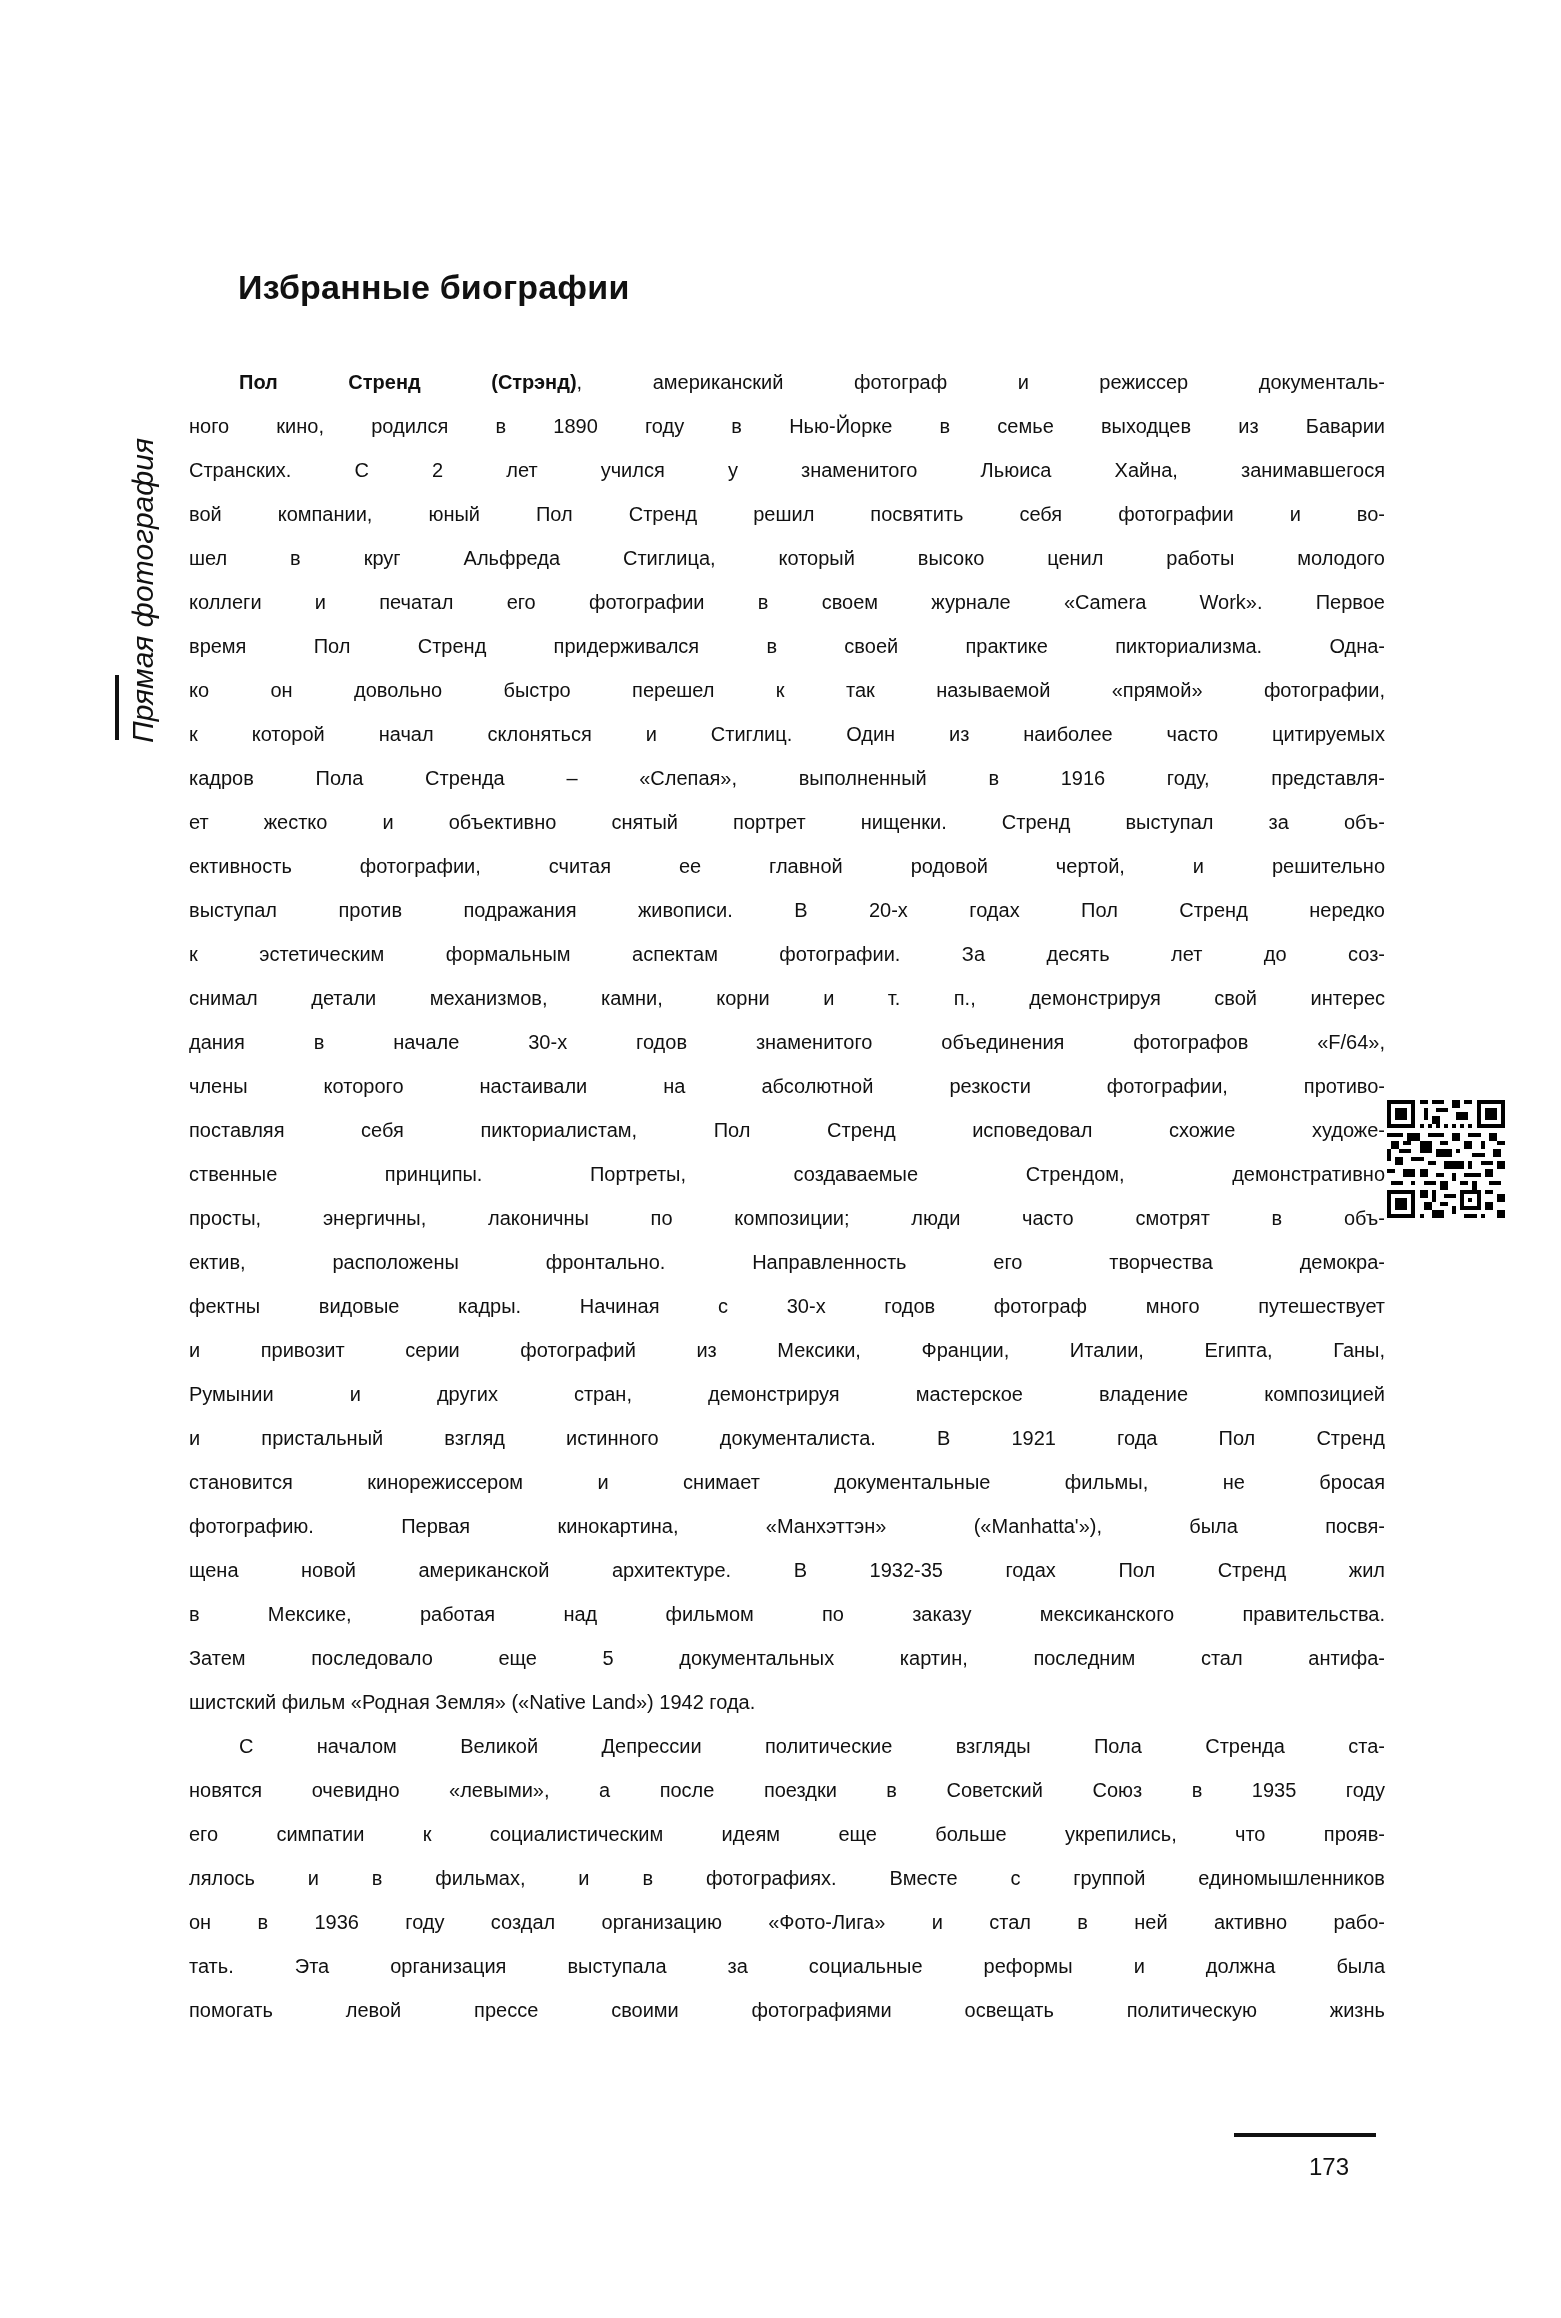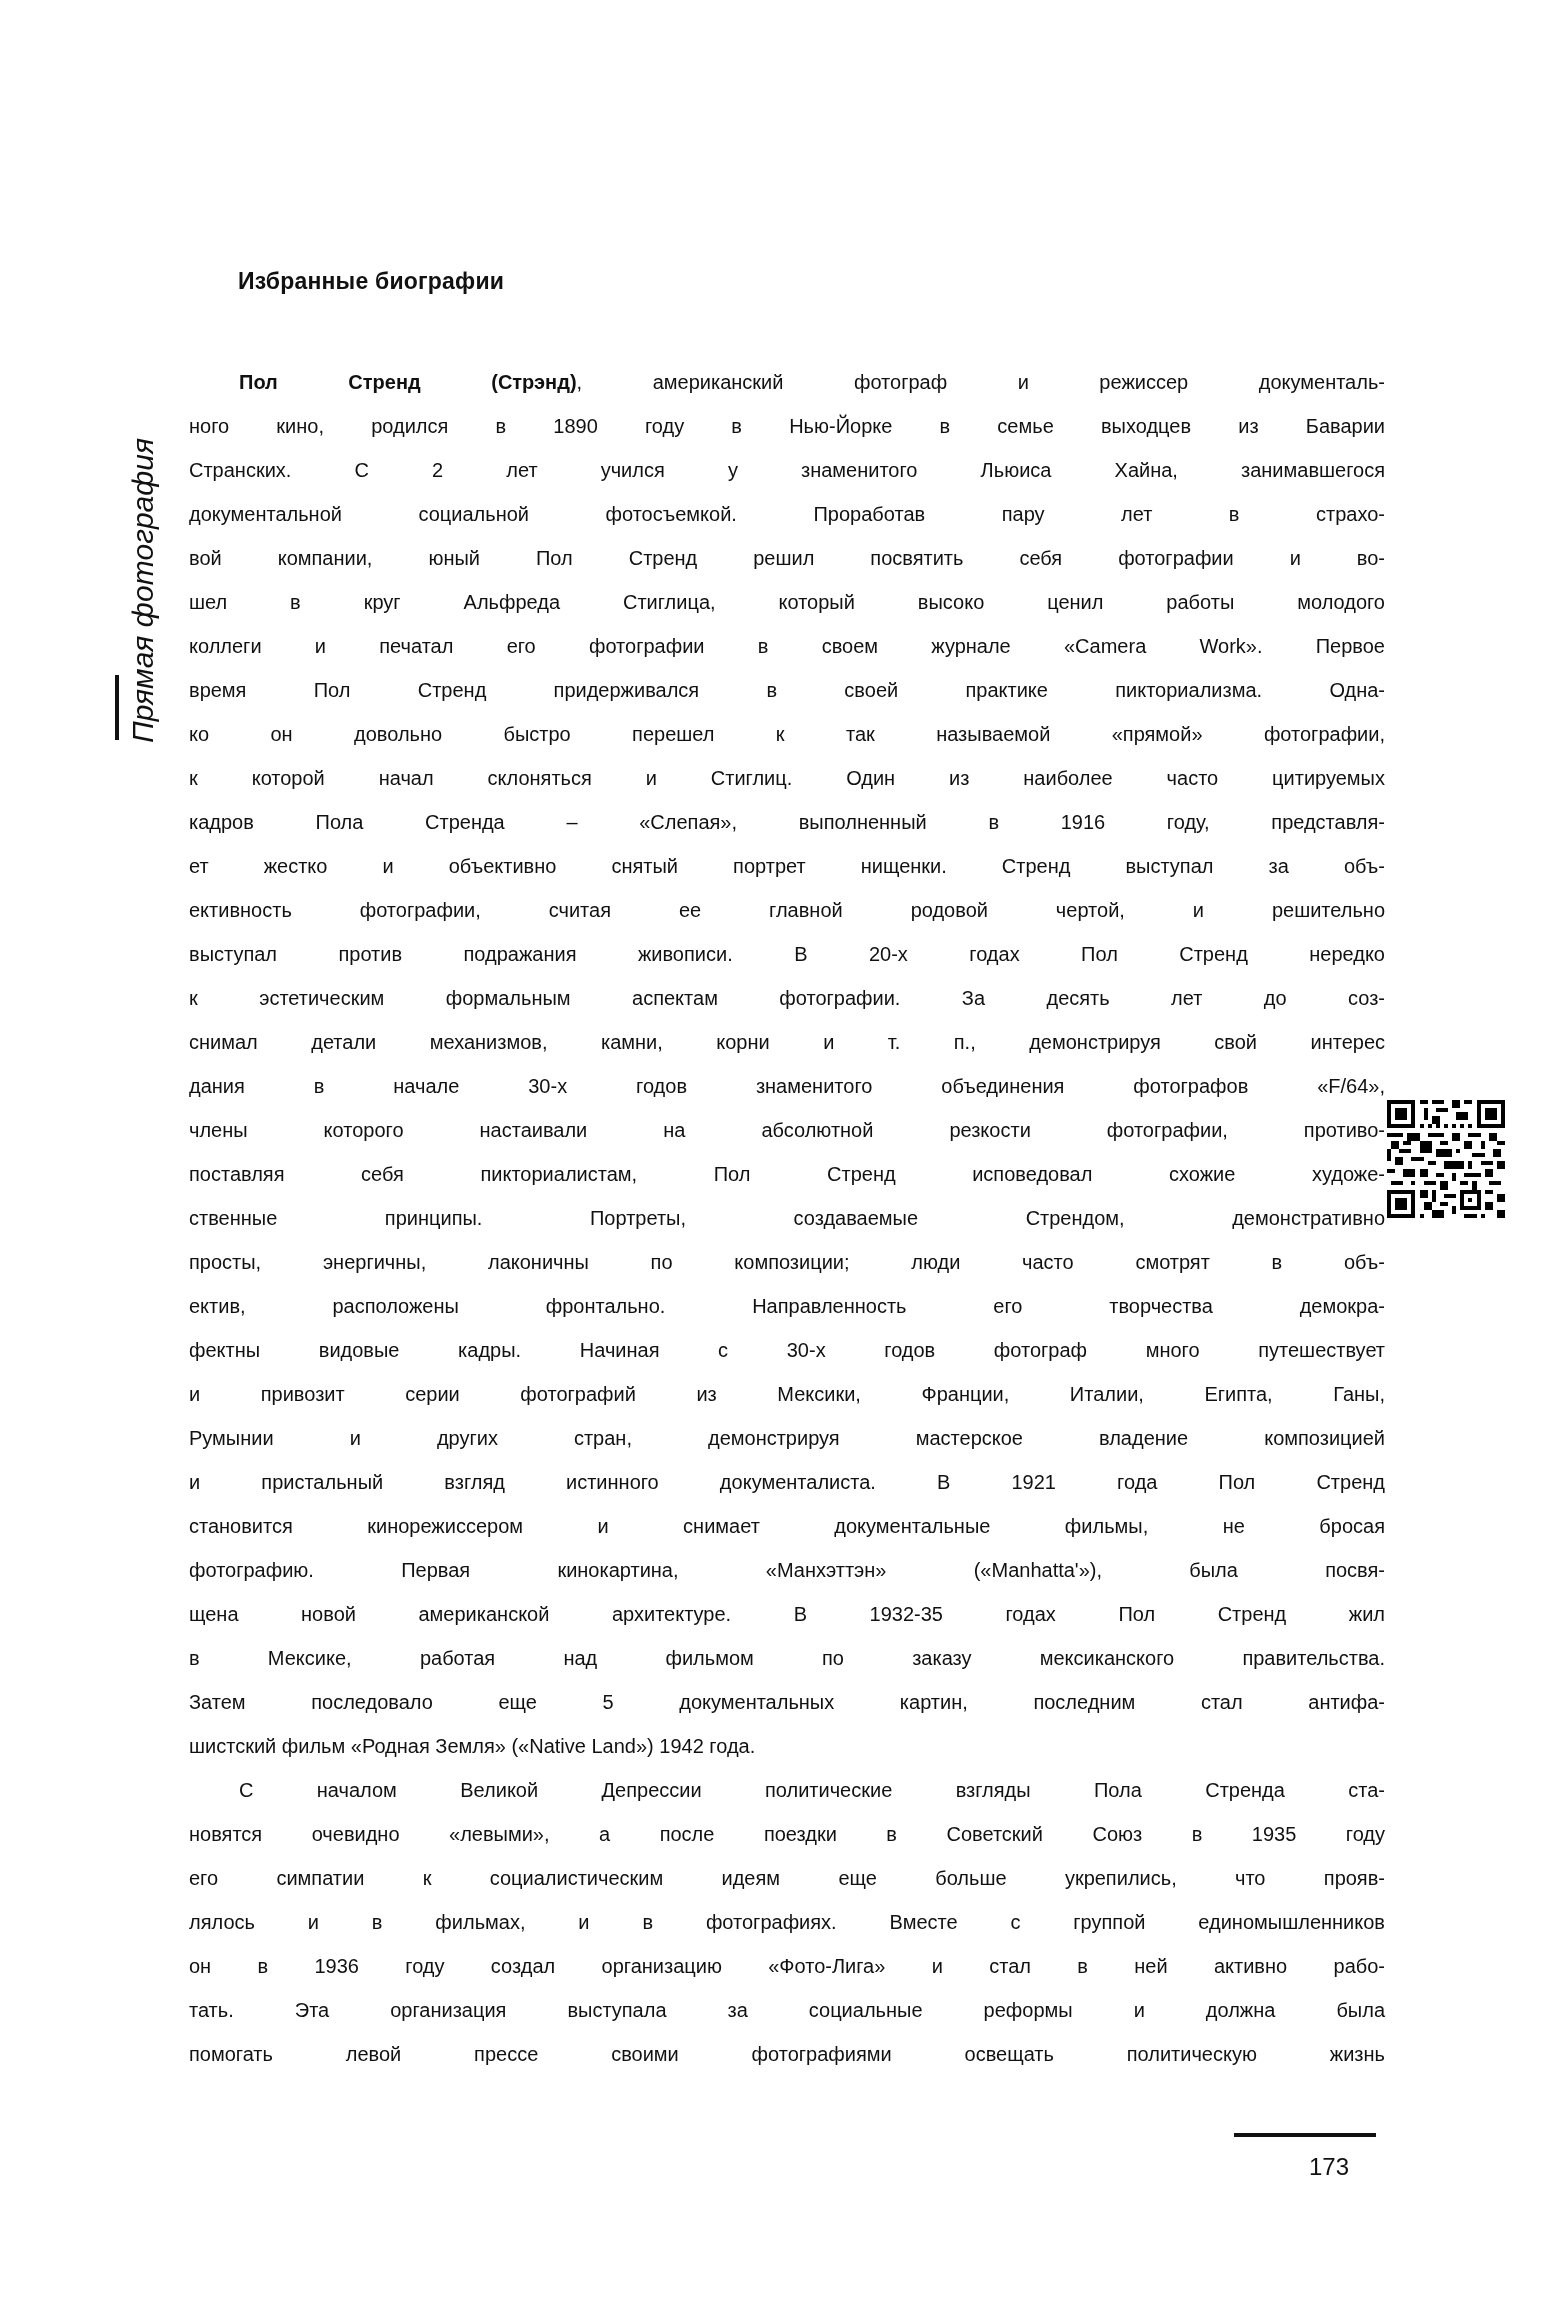--- a/index.html
+++ b/index.html
@@ -1,19 +1,19 @@
 <!DOCTYPE html>
 <html style="font-size:12.8px"><head>
 <meta charset="utf-8">
 <style>
   html, body { margin: 0; padding: 0; background: #ffffff; }
   body { width: 1562px; height: 2319px; position: relative; overflow: hidden;
          font-family: "Liberation Sans", "DejaVu Sans", sans-serif; color: #111; }
   .page { position: absolute; left: 0; top: 0; width: 1562px; height: 2319px; }
-  .title { position: absolute; left: 238px; top: 268px; font-size: 23px; font-weight: bold;
+  .title { position: absolute; left: 238px; top: 268px; font-size: 34px; font-weight: bold;
            letter-spacing: 0.2px; white-space: nowrap; }
   .side { position: absolute; left: 126px; top: 743px; transform-origin: 0 0;
           transform: rotate(-90deg); font-size: 30px; font-style: italic; white-space: nowrap; }
   .side-bar { position: absolute; left: 115px; top: 675px; width: 4px; height: 65px; background: #111; }
   .body { position: absolute; left: 189px; top: 360px; width: 1196px; }
   .line { font-size: 20px; line-height: 44px; height: 44px; text-align: justify;
           text-align-last: justify; white-space: nowrap; overflow: visible; }
   .line.last { text-align-last: left; }
   .line.indent { padding-left: 50px; }
   .line b { font-weight: bold; }
@@ -29,21 +29,20 @@
   <div class="side-bar"></div>
   <div class="side">Прямая фотография</div>
 
   <div class="title">Избранные биографии</div>
 
   <div class="body">
 
     <div class="line indent"><b>Пол Стренд (Стрэнд)</b><span>, американский фотограф и режиссер документаль-</span></div>
     <div class="line">ного кино, родился в 1890 году в Нью-Йорке в семье выходцев из Баварии</div>
     <div class="line">Странских. С 2 лет учился у знаменитого Льюиса Хайна, занимавшегося</div>
-    <div class="line">документальной социальной фотосъемкой. Проработав пару лет в страхо-</div>
     <div class="line">вой компании, юный Пол Стренд решил посвятить себя фотографии и во-</div>
     <div class="line">шел в круг Альфреда Стиглица, который высоко ценил работы молодого</div>
     <div class="line">коллеги и печатал его фотографии в своем журнале «Camera Work». Первое</div>
     <div class="line">время Пол Стренд придерживался в своей практике пикториализма. Одна-</div>
     <div class="line">ко он довольно быстро перешел к так называемой «прямой» фотографии,</div>
     <div class="line">к которой начал склоняться и Стиглиц.  Один из наиболее часто цитируемых</div>
     <div class="line">кадров Пола Стренда – «Слепая», выполненный в 1916 году, представля-</div>
     <div class="line">ет жестко и объективно снятый портрет нищенки. Стренд выступал за объ-</div>
     <div class="line">ективность фотографии, считая ее главной родовой чертой, и решительно</div>
     <div class="line">выступал против подражания живописи. В 20-х годах Пол Стренд нередко</div>

